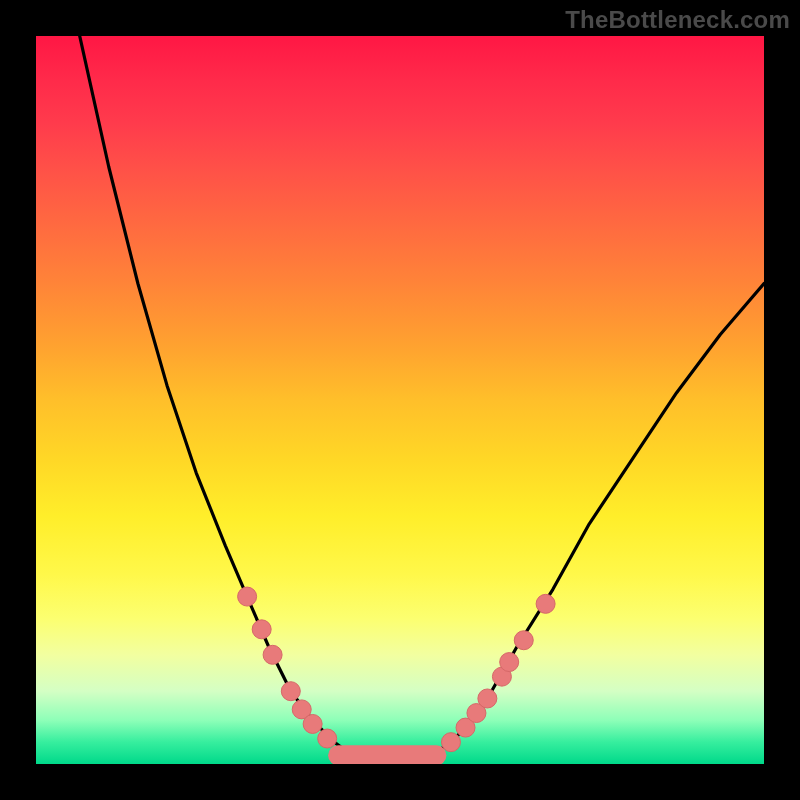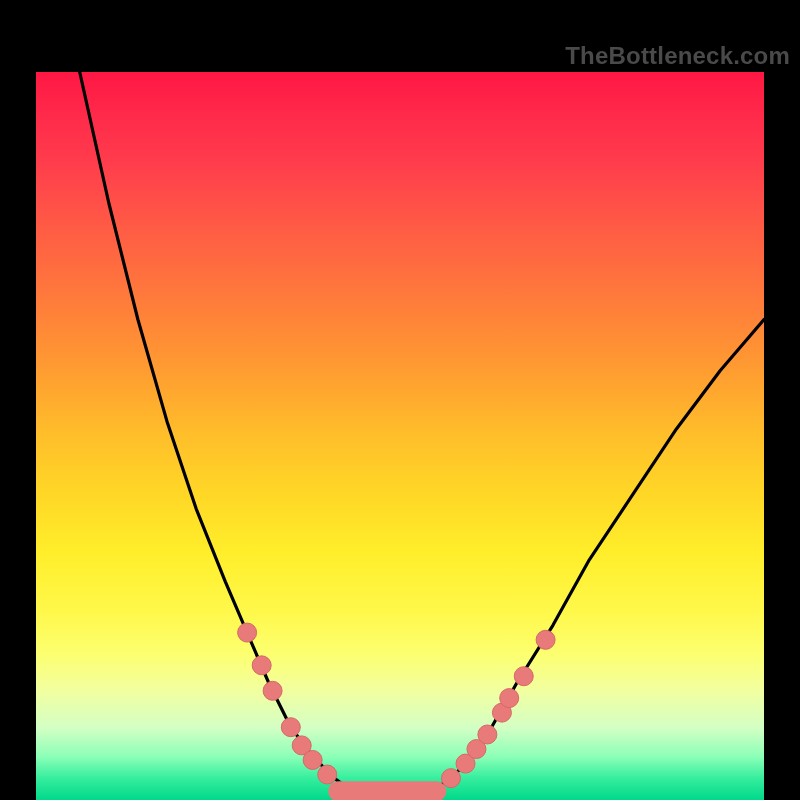--- a/index.html
+++ b/index.html
@@ -4,21 +4,20 @@
 <style>
   * { margin: 0; padding: 0; box-sizing: border-box; }
   html, body { width: 800px; height: 800px; overflow: hidden; }
   body { background: #000; font-family: Arial, sans-serif; }
 
   .frame {
     position: absolute;
     left: 0; top: 0;
     width: 800px; height: 632px;
     background: #000;
-    margin-top: 36px;
   }
 
   .plot-area {
     position: absolute;
     left: 36px;
     top: 36px;
     width: 728px;
     height: 728px;
     overflow: hidden;
   }

